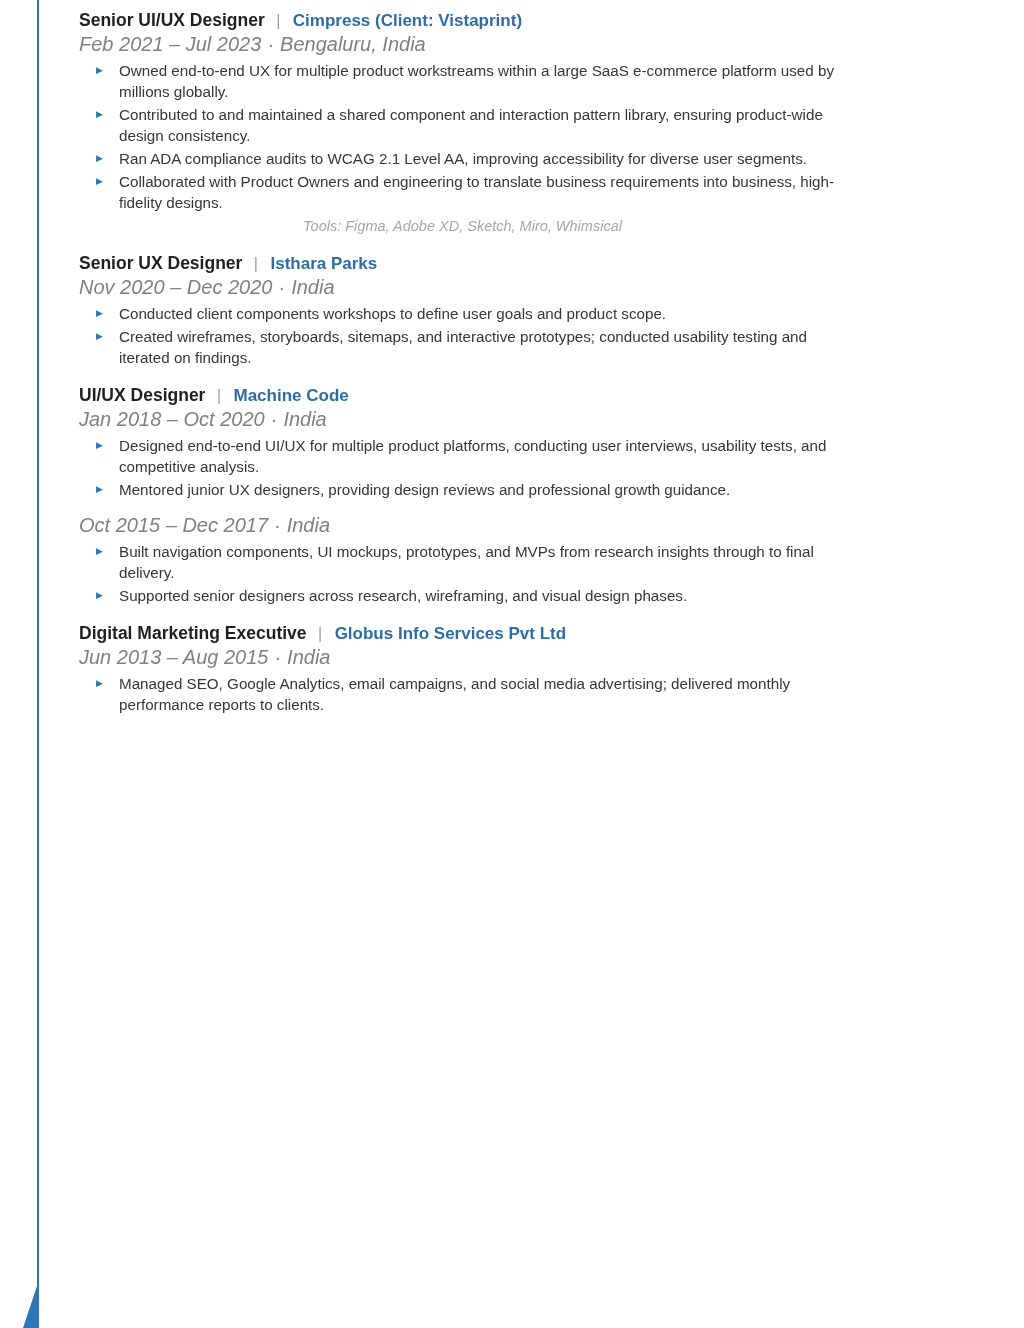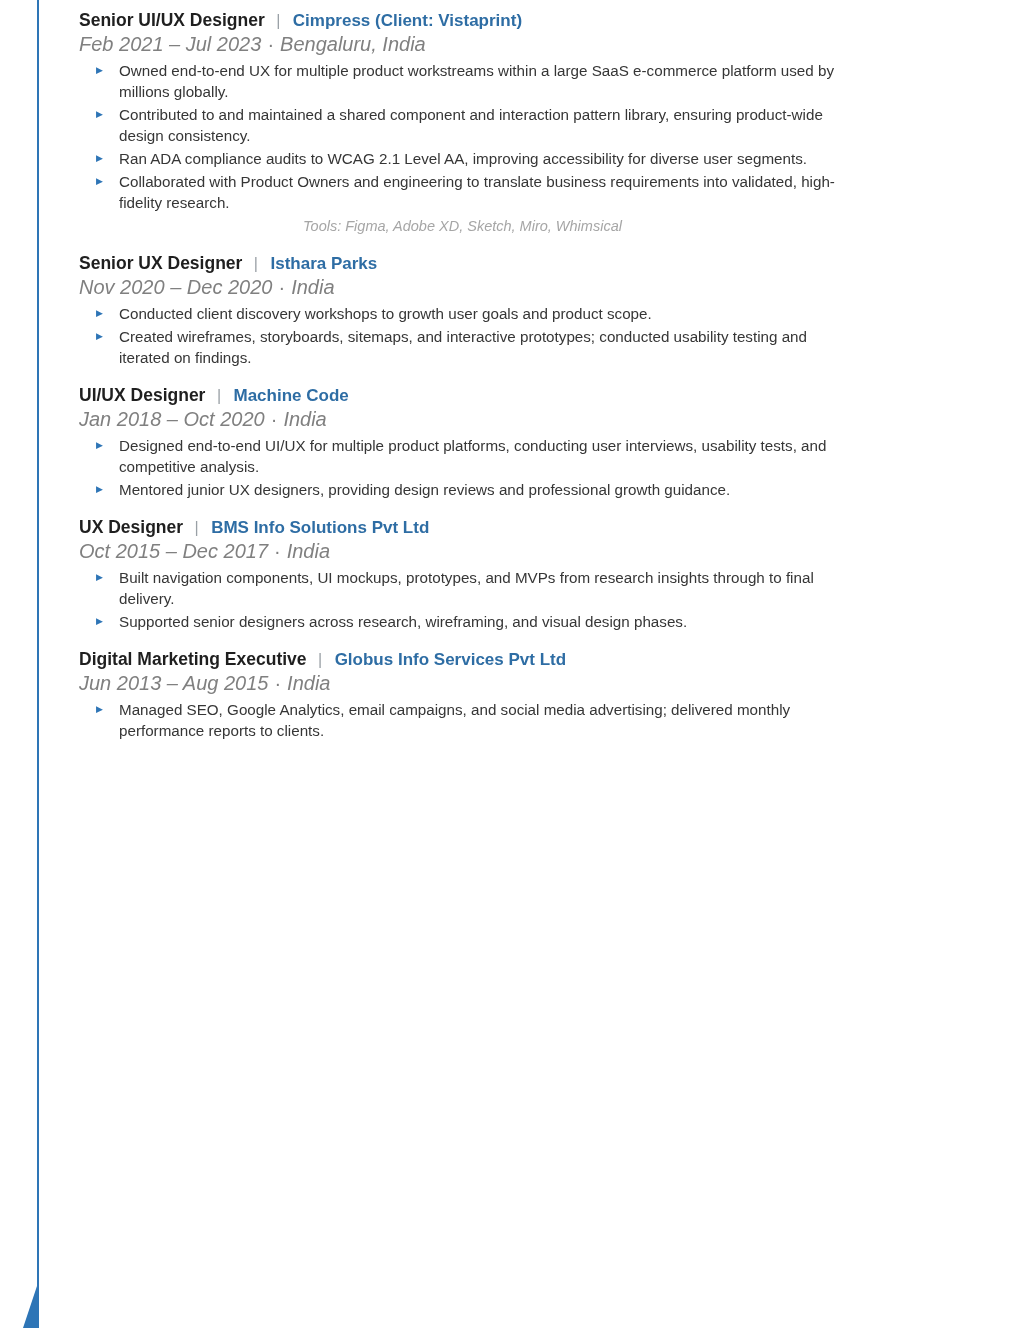--- a/index.html
+++ b/index.html
@@ -132,39 +132,39 @@
         <li>
           <span class="bullet-marker">▶</span>
           <span class="bullet-text">Contributed to and maintained a shared component and interaction pattern library, ensuring product-wide design consistency.</span>
         </li>
         <li>
           <span class="bullet-marker">▶</span>
           <span class="bullet-text">Ran ADA compliance audits to WCAG 2.1 Level AA, improving accessibility for diverse user segments.</span>
         </li>
         <li>
           <span class="bullet-marker">▶</span>
-          <span class="bullet-text">Collaborated with Product Owners and engineering to translate business requirements into validated, high-fidelity research.</span>
+          <span class="bullet-text">Collaborated with Product Owners and engineering to translate business requirements into business, high-fidelity designs.</span>
         </li>
       </ul>
       <div class="tools-line">Tools: Figma, Adobe XD, Sketch, Miro, Whimsical</div>
     </section>
 
     <section class="job">
       <div class="job-header">
         <span class="job-title">Senior UX Designer</span>
         <span class="sep-pipe">|</span>
         <span class="company">Isthara Parks</span>
       </div>
       <div class="job-meta">
         <span>Nov 2020 – Dec 2020</span><span class="sep-dot">·</span><span>India</span>
       </div>
       <ul class="bullets">
         <li>
           <span class="bullet-marker">▶</span>
-          <span class="bullet-text">Conducted client discovery workshops to growth user goals and product scope.</span>
+          <span class="bullet-text">Conducted client components workshops to define user goals and product scope.</span>
         </li>
         <li>
           <span class="bullet-marker">▶</span>
           <span class="bullet-text">Created wireframes, storyboards, sitemaps, and interactive prototypes; conducted usability testing and iterated on findings.</span>
         </li>
       </ul>
     </section>
 
     <section class="job">
       <div class="job-header">
@@ -181,25 +181,20 @@
           <span class="bullet-text">Designed end-to-end UI/UX for multiple product platforms, conducting user interviews, usability tests, and competitive analysis.</span>
         </li>
         <li>
           <span class="bullet-marker">▶</span>
           <span class="bullet-text">Mentored junior UX designers, providing design reviews and professional growth guidance.</span>
         </li>
       </ul>
     </section>
 
     <section class="job">
-      <div class="job-header">
-        <span class="job-title">UX Designer</span>
-        <span class="sep-pipe">|</span>
-        <span class="company">BMS Info Solutions Pvt Ltd</span>
-      </div>
       <div class="job-meta">
         <span>Oct 2015 – Dec 2017</span><span class="sep-dot">·</span><span>India</span>
       </div>
       <ul class="bullets">
         <li>
           <span class="bullet-marker">▶</span>
           <span class="bullet-text">Built navigation components, UI mockups, prototypes, and MVPs from research insights through to final delivery.</span>
         </li>
         <li>
           <span class="bullet-marker">▶</span>

